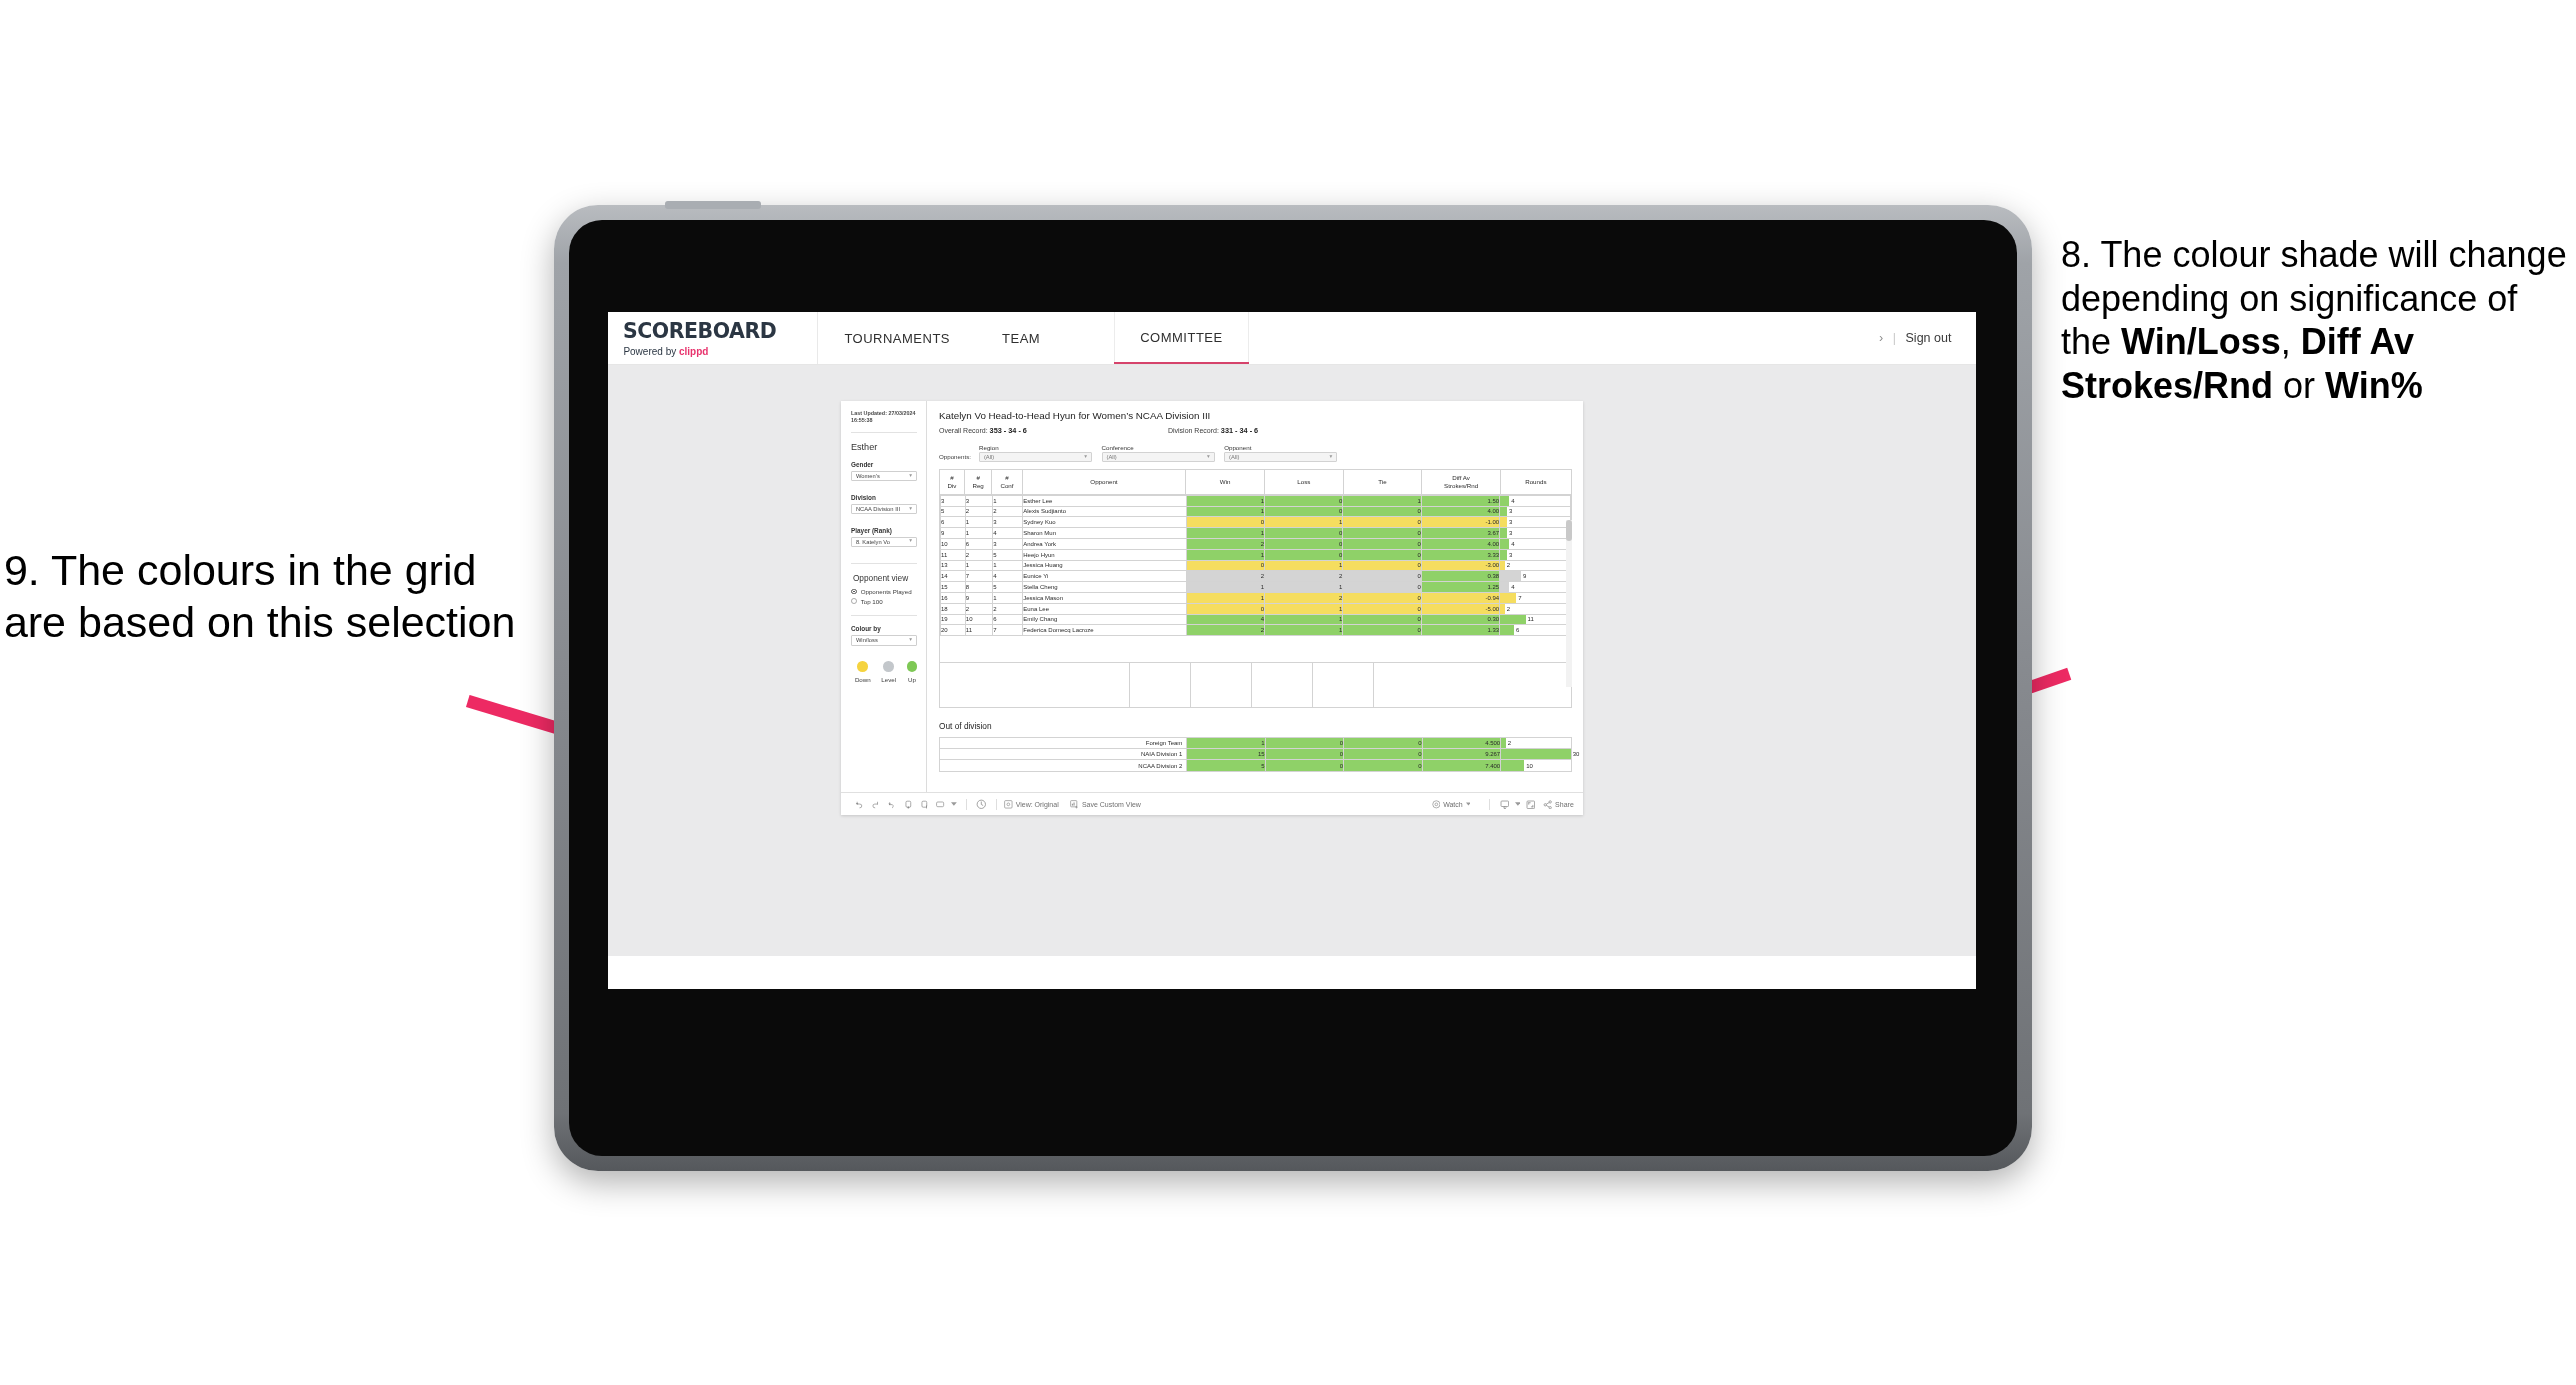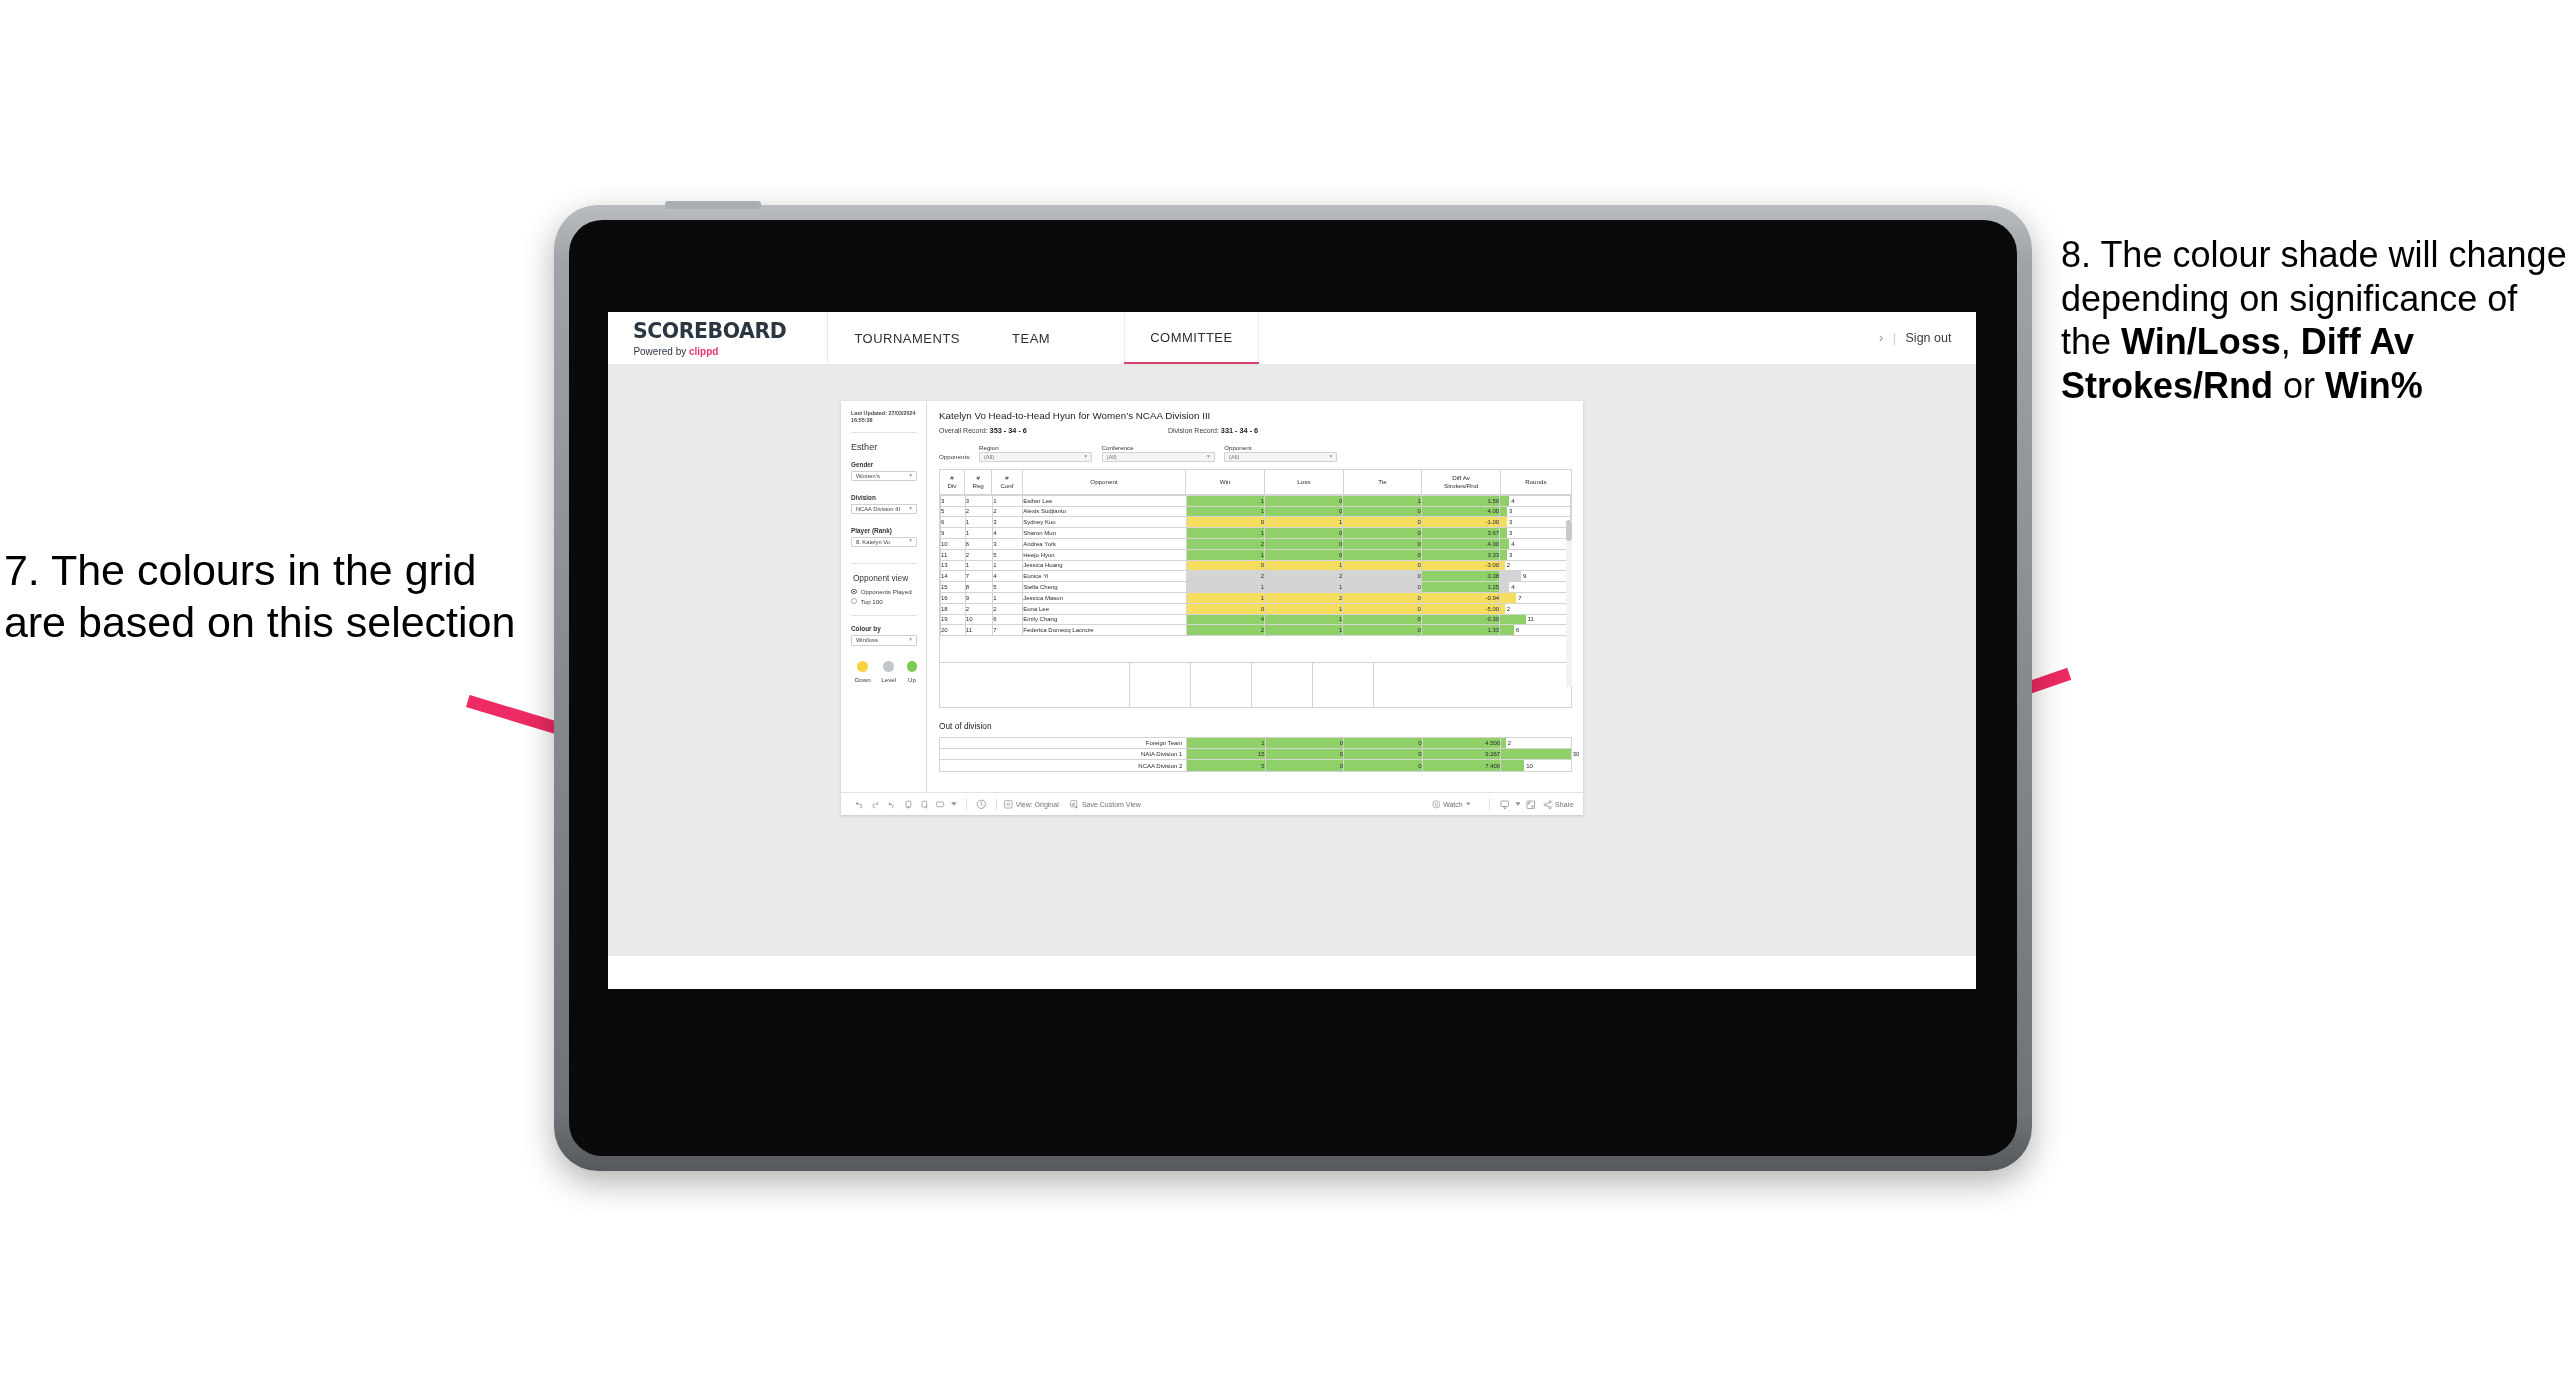--- a/index.html
+++ b/index.html
@@ -30,21 +30,21 @@
     position:absolute;left:15.4px;top:15.4px;right:15.4px;bottom:15.4px;
     border-radius:33px;background:#0a0a0a;overflow:hidden;
   }
   .tablet .viewport{
     position:absolute;left:39px;top:92px;width:1368px;height:677px;
     background:#ffffff;overflow:hidden;
   }
 
   
   .appbar{height:52px;background:#fff;display:flex;align-items:stretch;border-bottom:1px solid #e6e6e6;position:relative;}
-  .brand{display:flex;flex-direction:column;justify-content:center;padding:0 25px 0 25px;min-width:169px;border-right:1px solid #e9e9e9;}
+  .brand{display:flex;flex-direction:column;justify-content:center;padding:0 25px 0 15px;min-width:169px;border-right:1px solid #e9e9e9;}
   .brand .bt{font-family:"DejaVu Sans", sans-serif;font-weight:700;font-size:22px;letter-spacing:-0.5px;color:#2b3643;line-height:1;transform:scaleX(.93);transform-origin:left center;}
   .brand .bs{font-size:10px;color:#2b3643;margin-top:3.9px;white-space:nowrap;}
   .brand .bs .pink{color:#e8336d;font-weight:700;}
   .topnav{display:flex;align-items:stretch;}
   .topnav .item{display:flex;align-items:center;padding:0 26px;font-size:13px;color:#2f2f2f;letter-spacing:0.5px;position:relative;cursor:pointer;}
   .topnav .item.active{border-bottom:2.9px solid #d6436b;font-weight:400;margin-left:48px;}
   .topnav .item.active::before{content:"";position:absolute;left:0;top:0;bottom:0;width:1px;background:#ececec;}
   .topnav .item.active::after{content:"";position:absolute;right:0;top:0;bottom:0;width:1px;background:#ececec;}
   .signout{margin-left:auto;display:flex;align-items:center;gap:9.6px;padding-right:25px;font-size:12.5px;color:#3a3a3a;}
   .signout .chev{color:#8a8a8a;font-size:12.5px;}
@@ -139,21 +139,21 @@
   .toolbar .sep{width:1px;height:10.6px;background:#dedede;margin:0 6.7px;}
   .toolbar .tb{display:flex;align-items:center;gap:2.9px;cursor:pointer;margin-right:11.6px;color:#6f6f6f;}
   .toolbar .spacerflex{flex:1;}
   svg{display:block;}
 </style>
 </head>
 <body>
 
 <div class="stage">
 
-  <div class="anno" id="anno-left">7. The colours in the grid are based on this selection</div>
+  <div class="anno" id="anno-left">9. The colours in the grid are based on this selection</div>
   <svg class="arrow" style="left:462px;top:695px;" width="376" height="116" viewBox="0 0 390 120">
     <path d="M6 6 L330 104" stroke="#ed2a63" stroke-width="13" fill="none" stroke-linecap="butt"></path>
     <path d="M356 118 L300 70 L316 104 L282 110 Z" fill="#ed2a63"></path>
   </svg>
 
   <div class="anno" id="anno-right">
     <span>8. The colour shade will change depending on significance of the </span><b>Win/Loss</b><span>, </span><b>Diff Av Strokes/Rnd</b><span> or </span><b>Win%</b>
   </div>
   <svg class="arrow" style="left:1671px;top:664px;" width="404" height="135" viewBox="0 0 420 140">
     <path d="M414 10 L100 118" stroke="#ed2a63" stroke-width="13" fill="none"></path>

